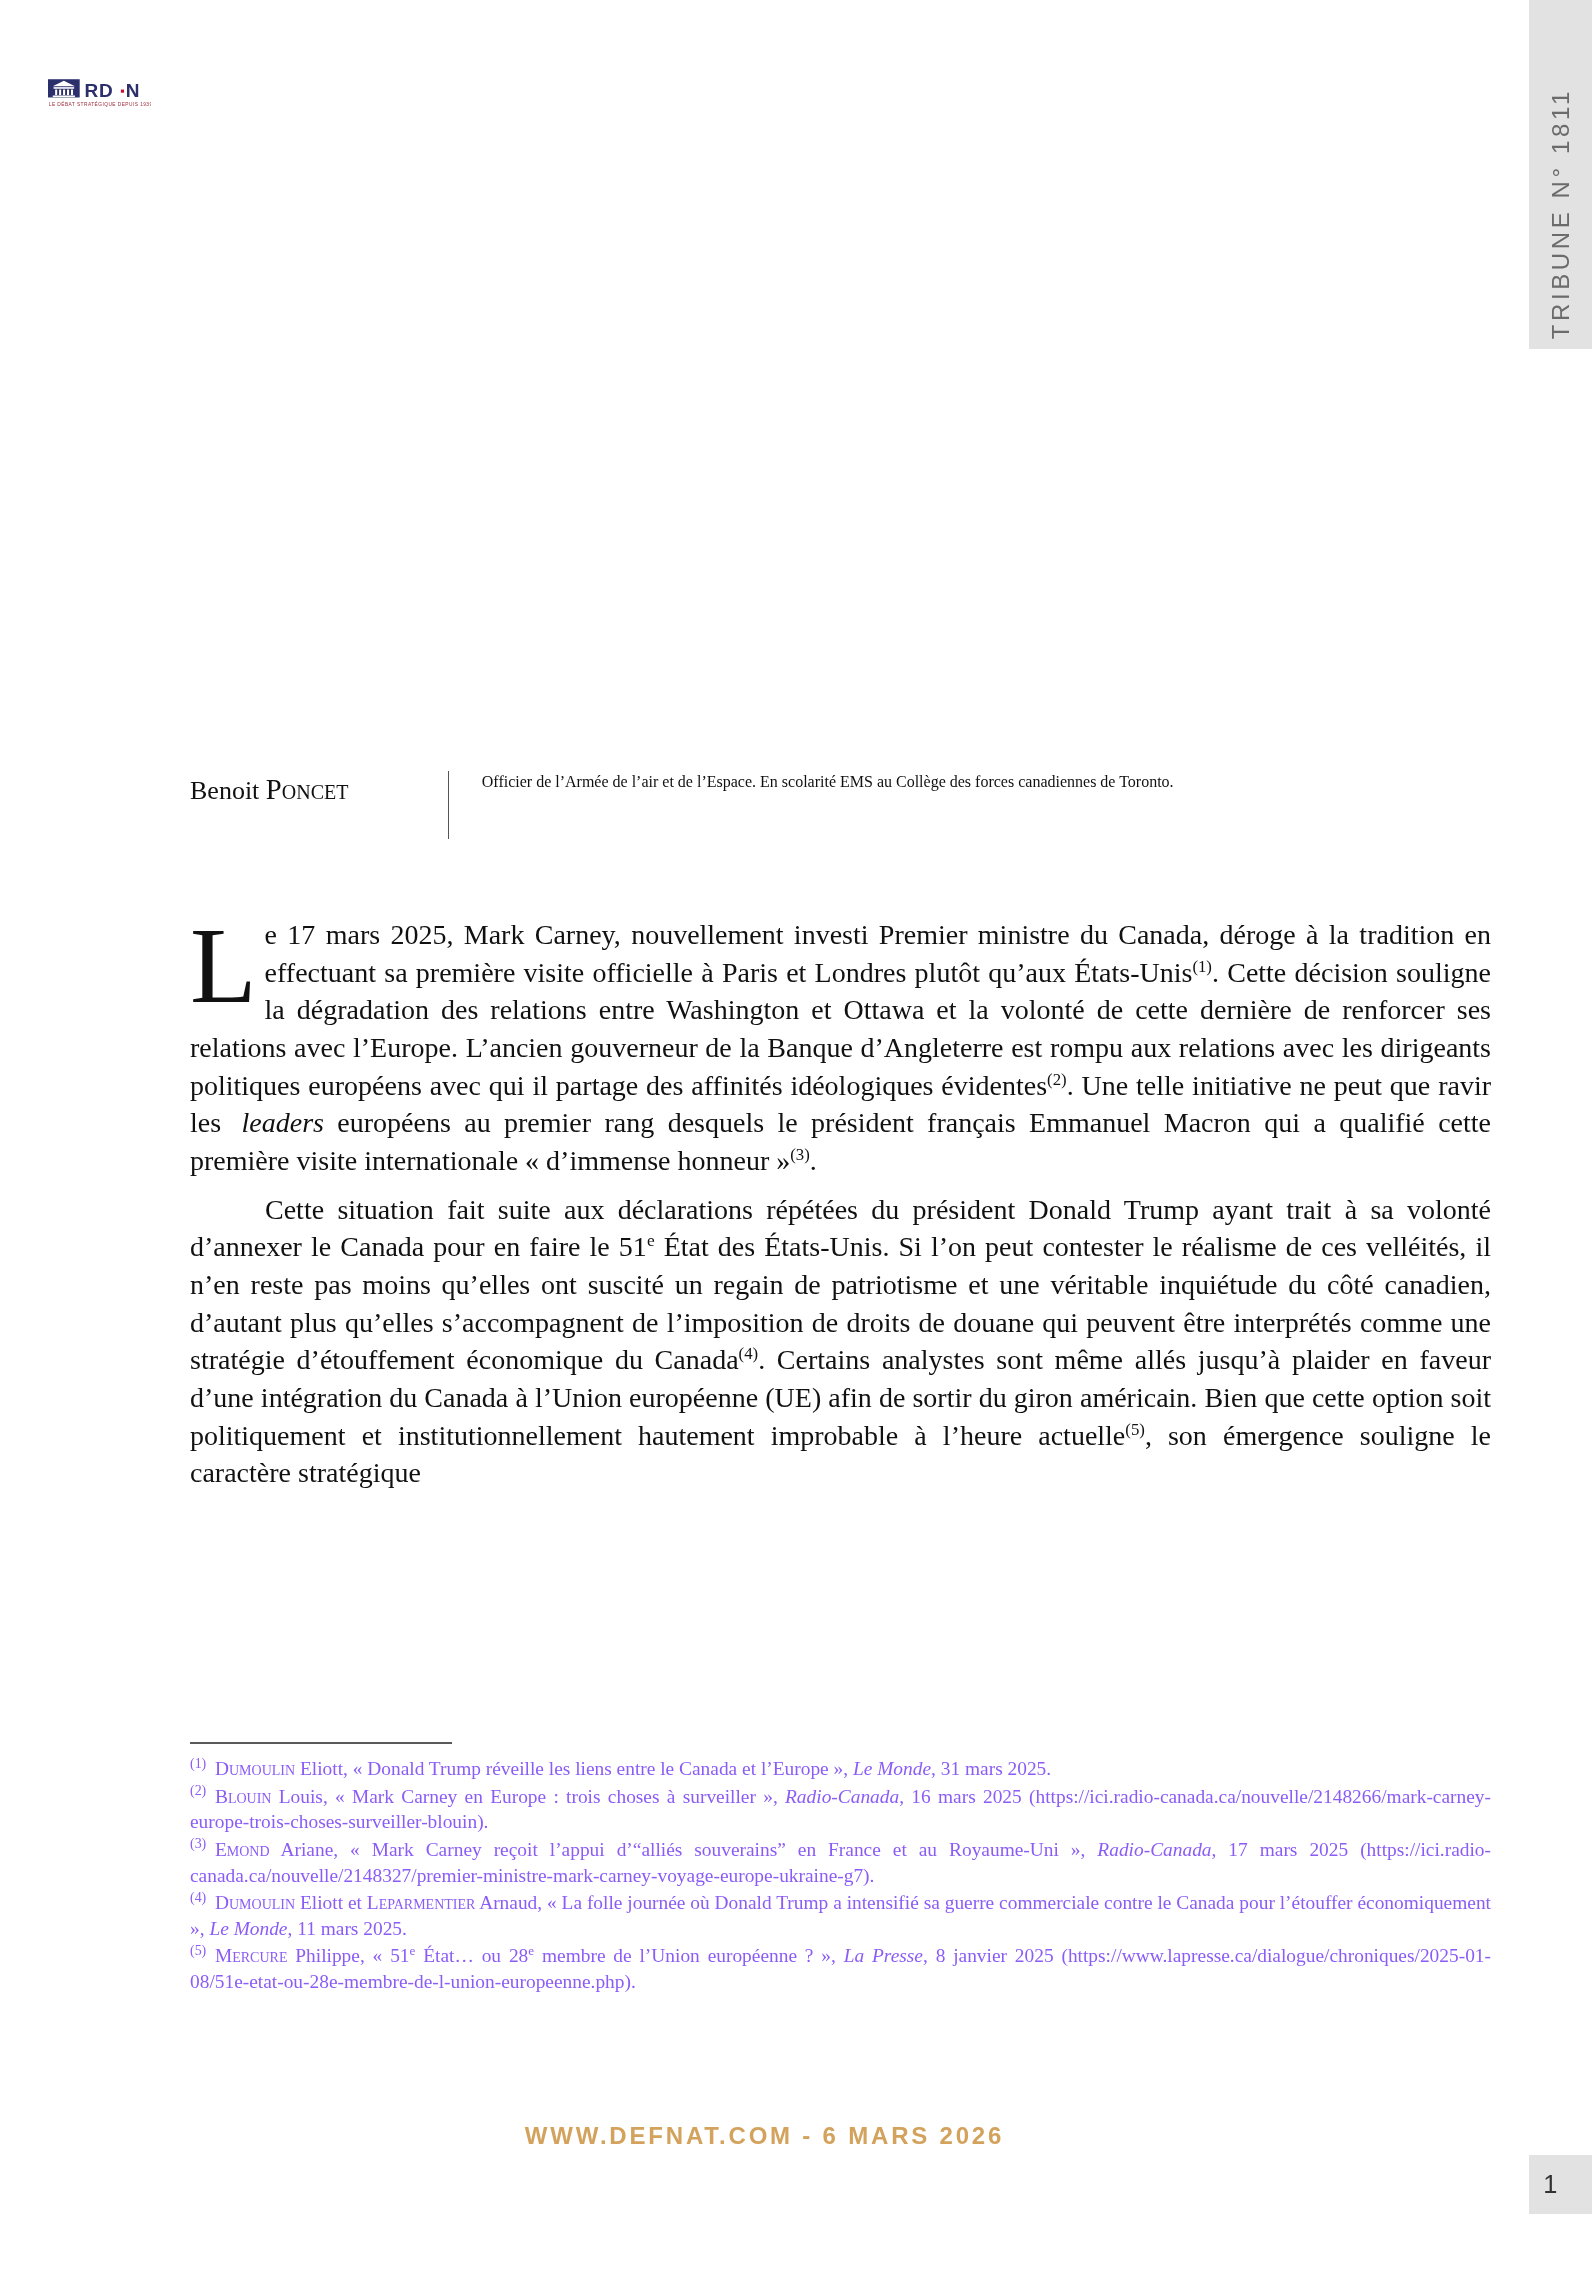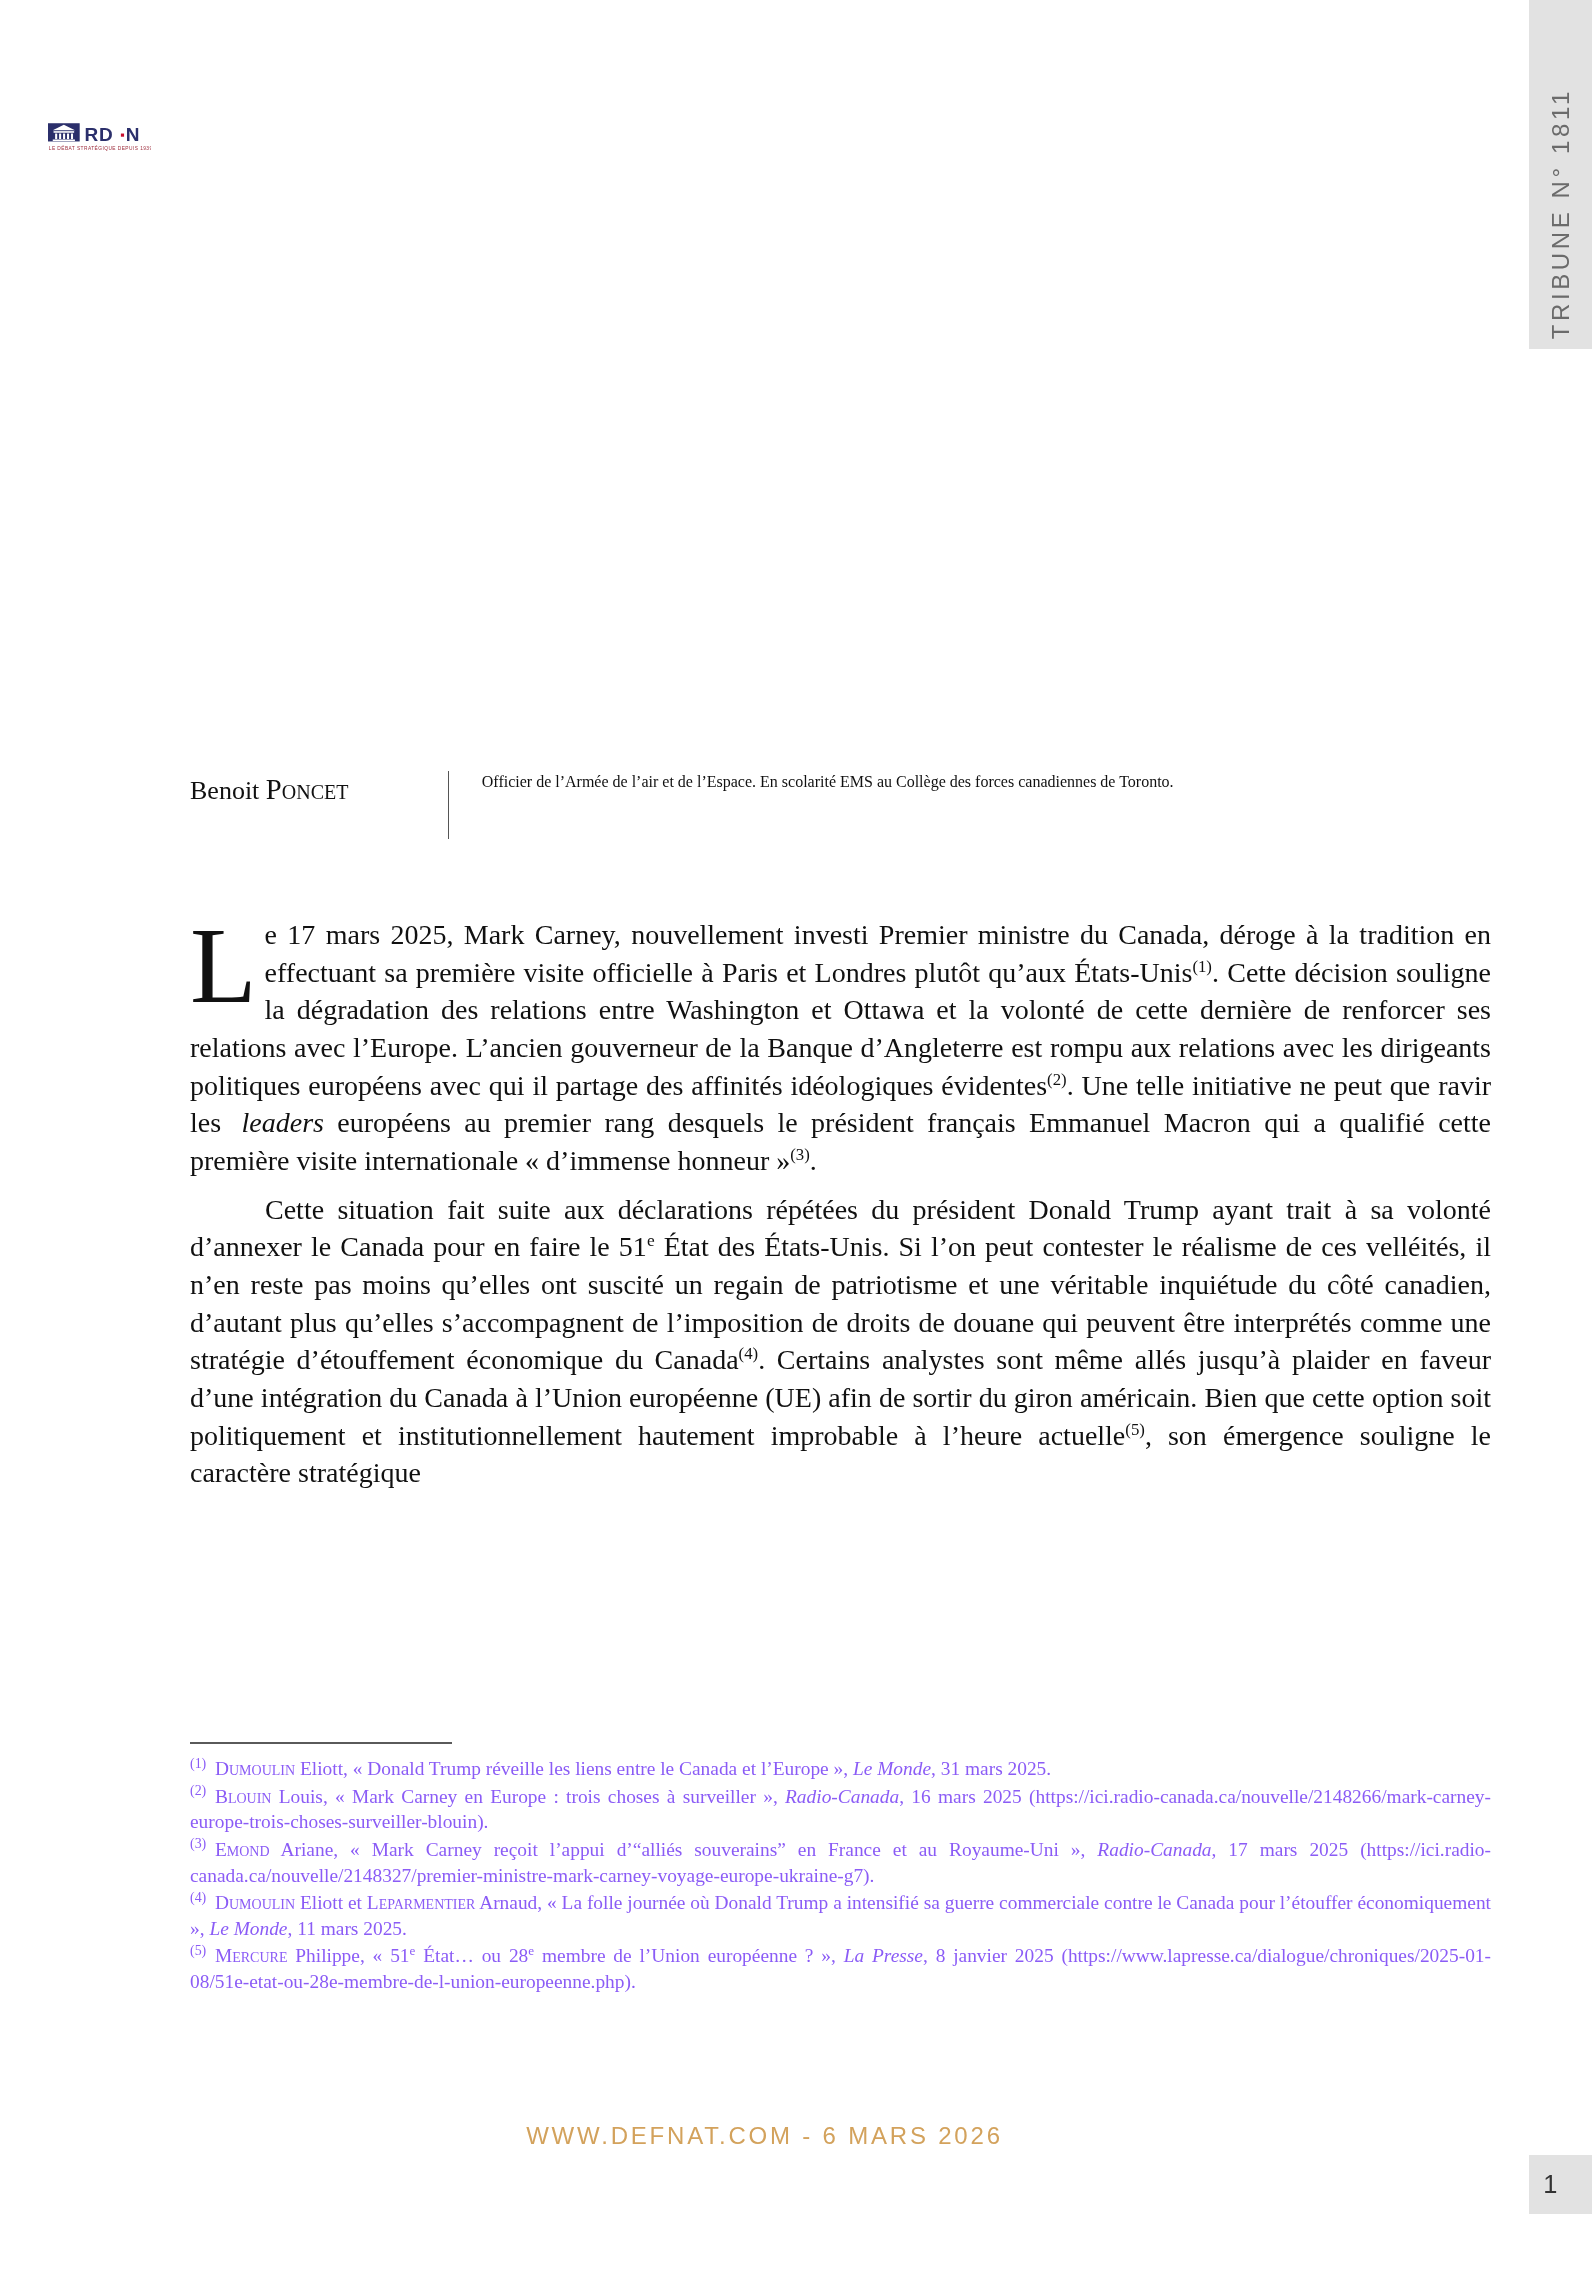--- a/index.html
+++ b/index.html
@@ -48,21 +48,20 @@
     white-space: nowrap;
   }
 
   
   .logo {
     position: absolute;
     left: 48px;
     top: 76px;
     width: 103px;
     height: 35px;
-    margin-top: 44px;
   }
   .logo svg { display:block; }
 
   
   .title-block {
     position: absolute;
     left: 190px;
     top: 288px;
     width: 1190px;
   }
@@ -196,20 +195,21 @@
     line-height: 0;
   }
 
   
   .footer {
     position: absolute;
     left: 0;
     top: 2122px;
     width: 1529px;
     text-align: center;
+    font-weight: bold;
   }
   .footer span {
     font-family: "Liberation Sans", sans-serif;
     font-size: 24px;
     letter-spacing: 2.8px;
     color: #d3a25c;
   }
 
   
   .pagenum-box {

